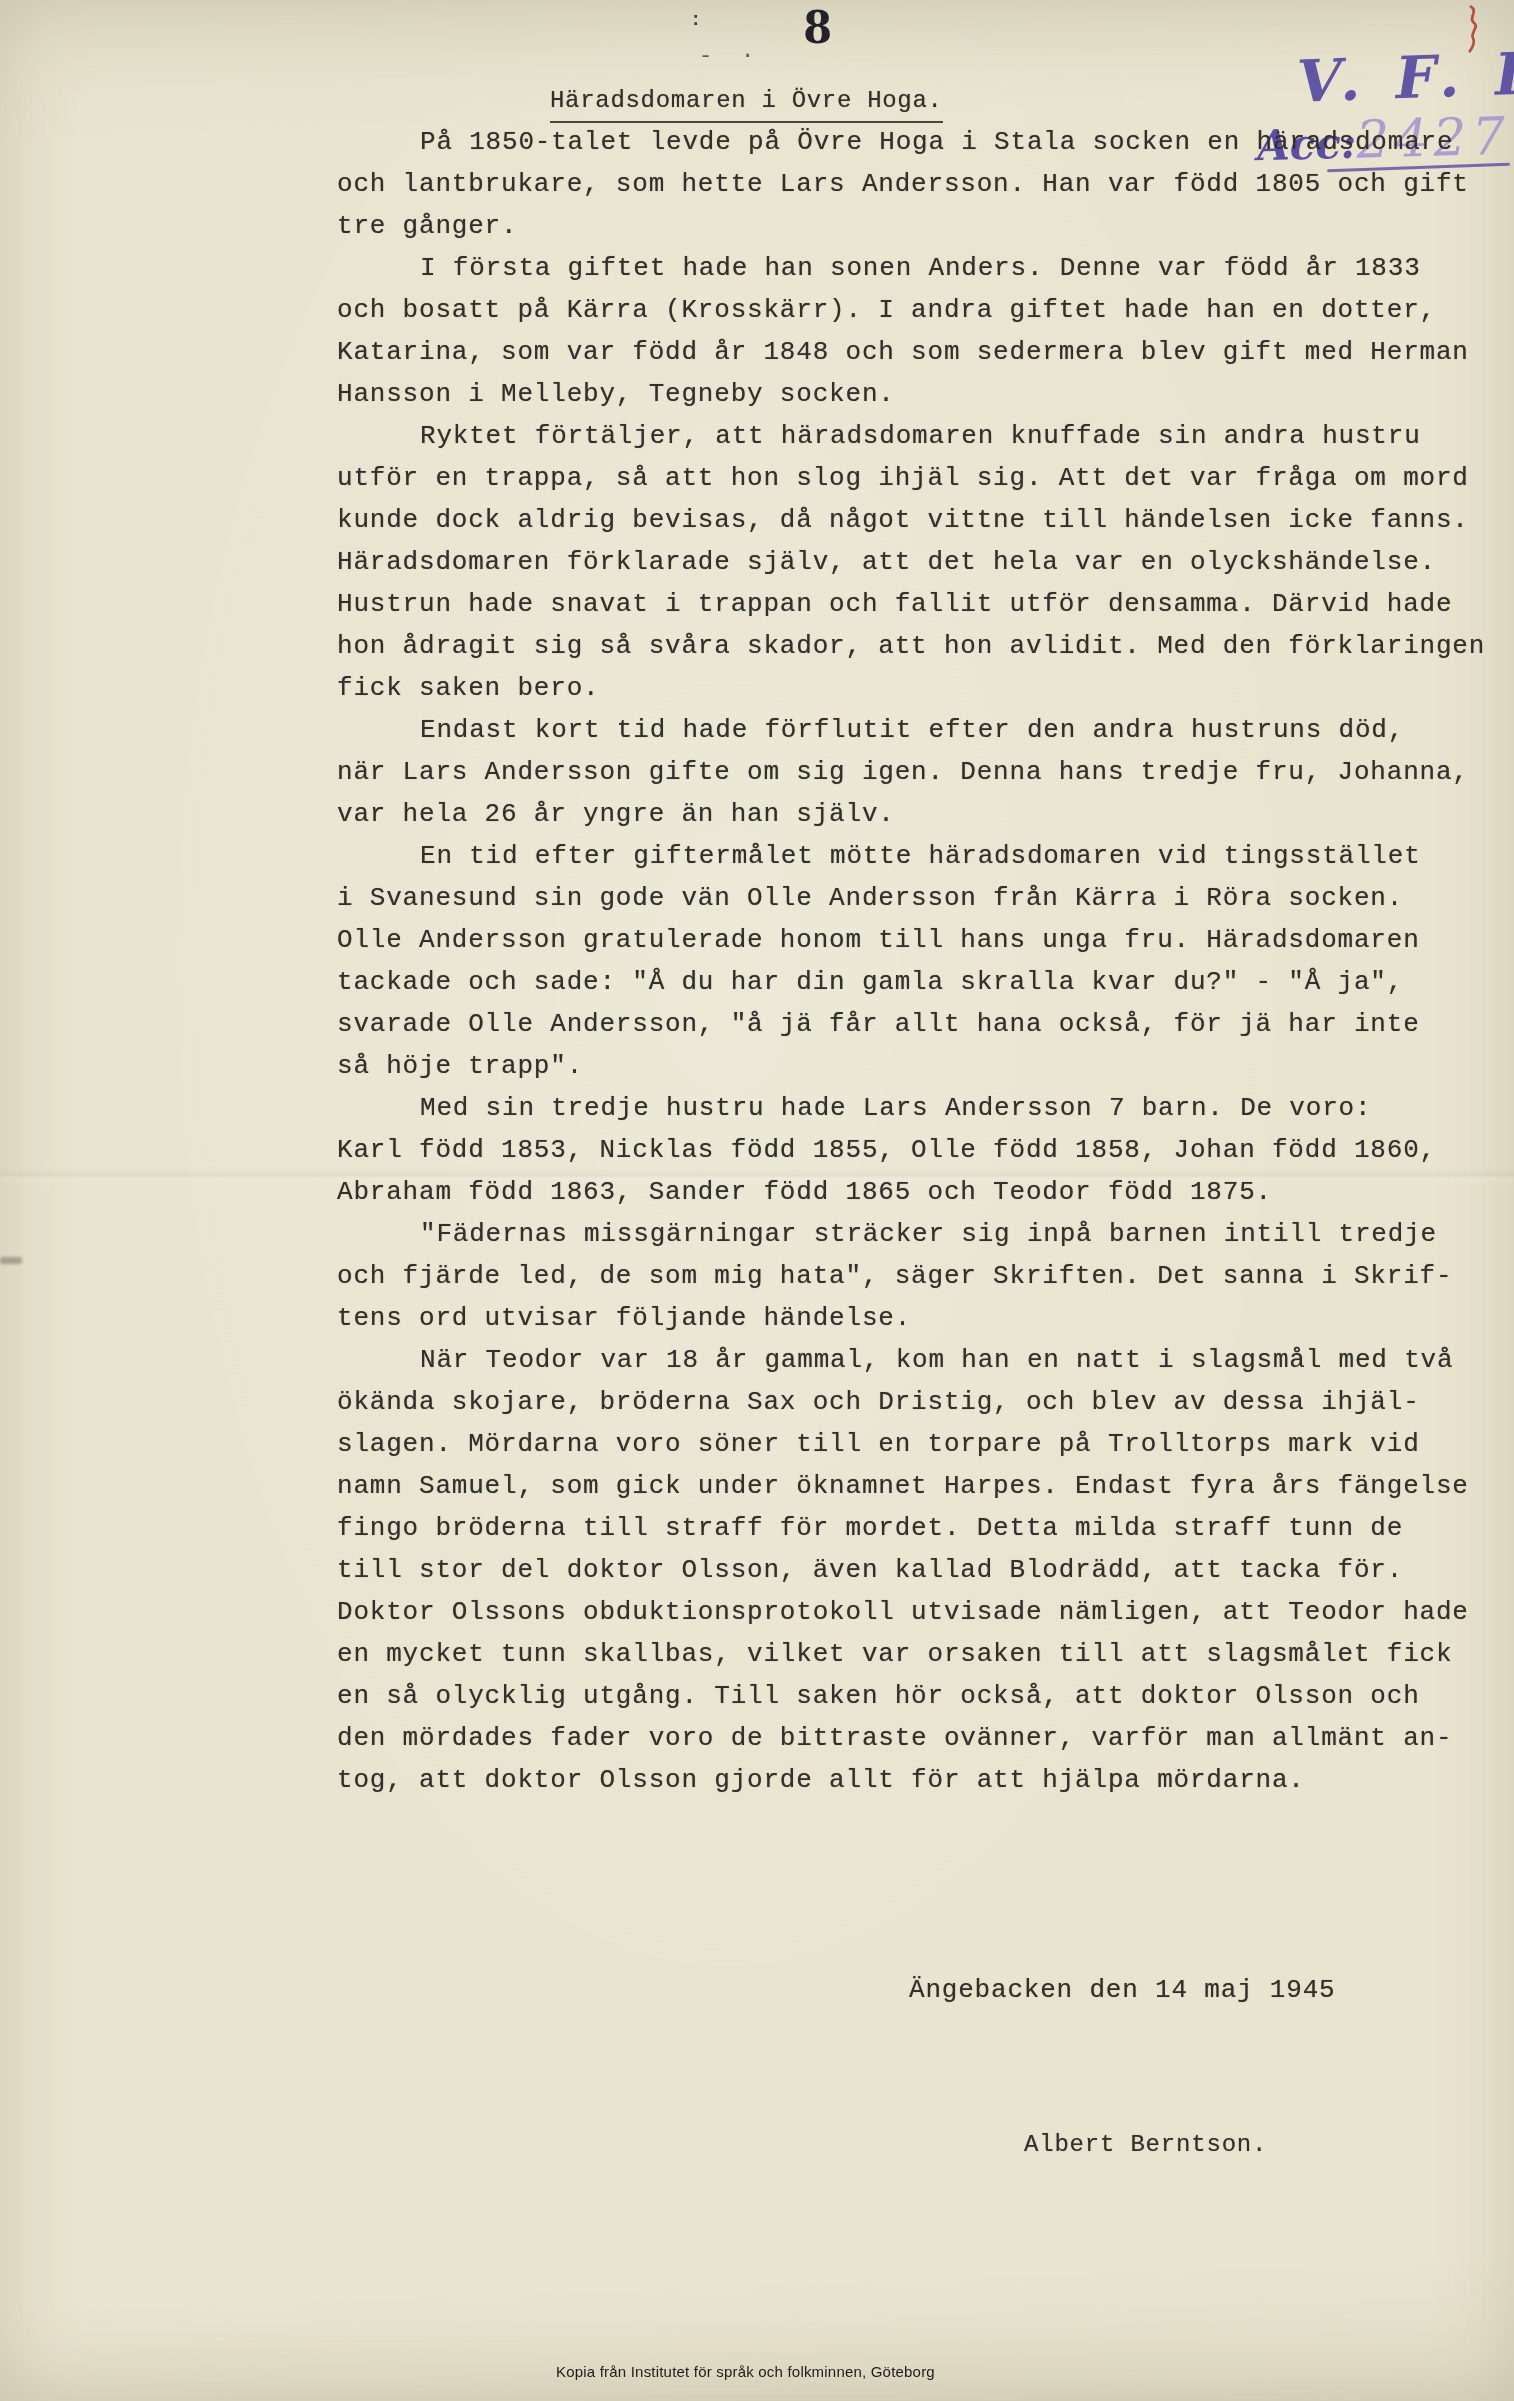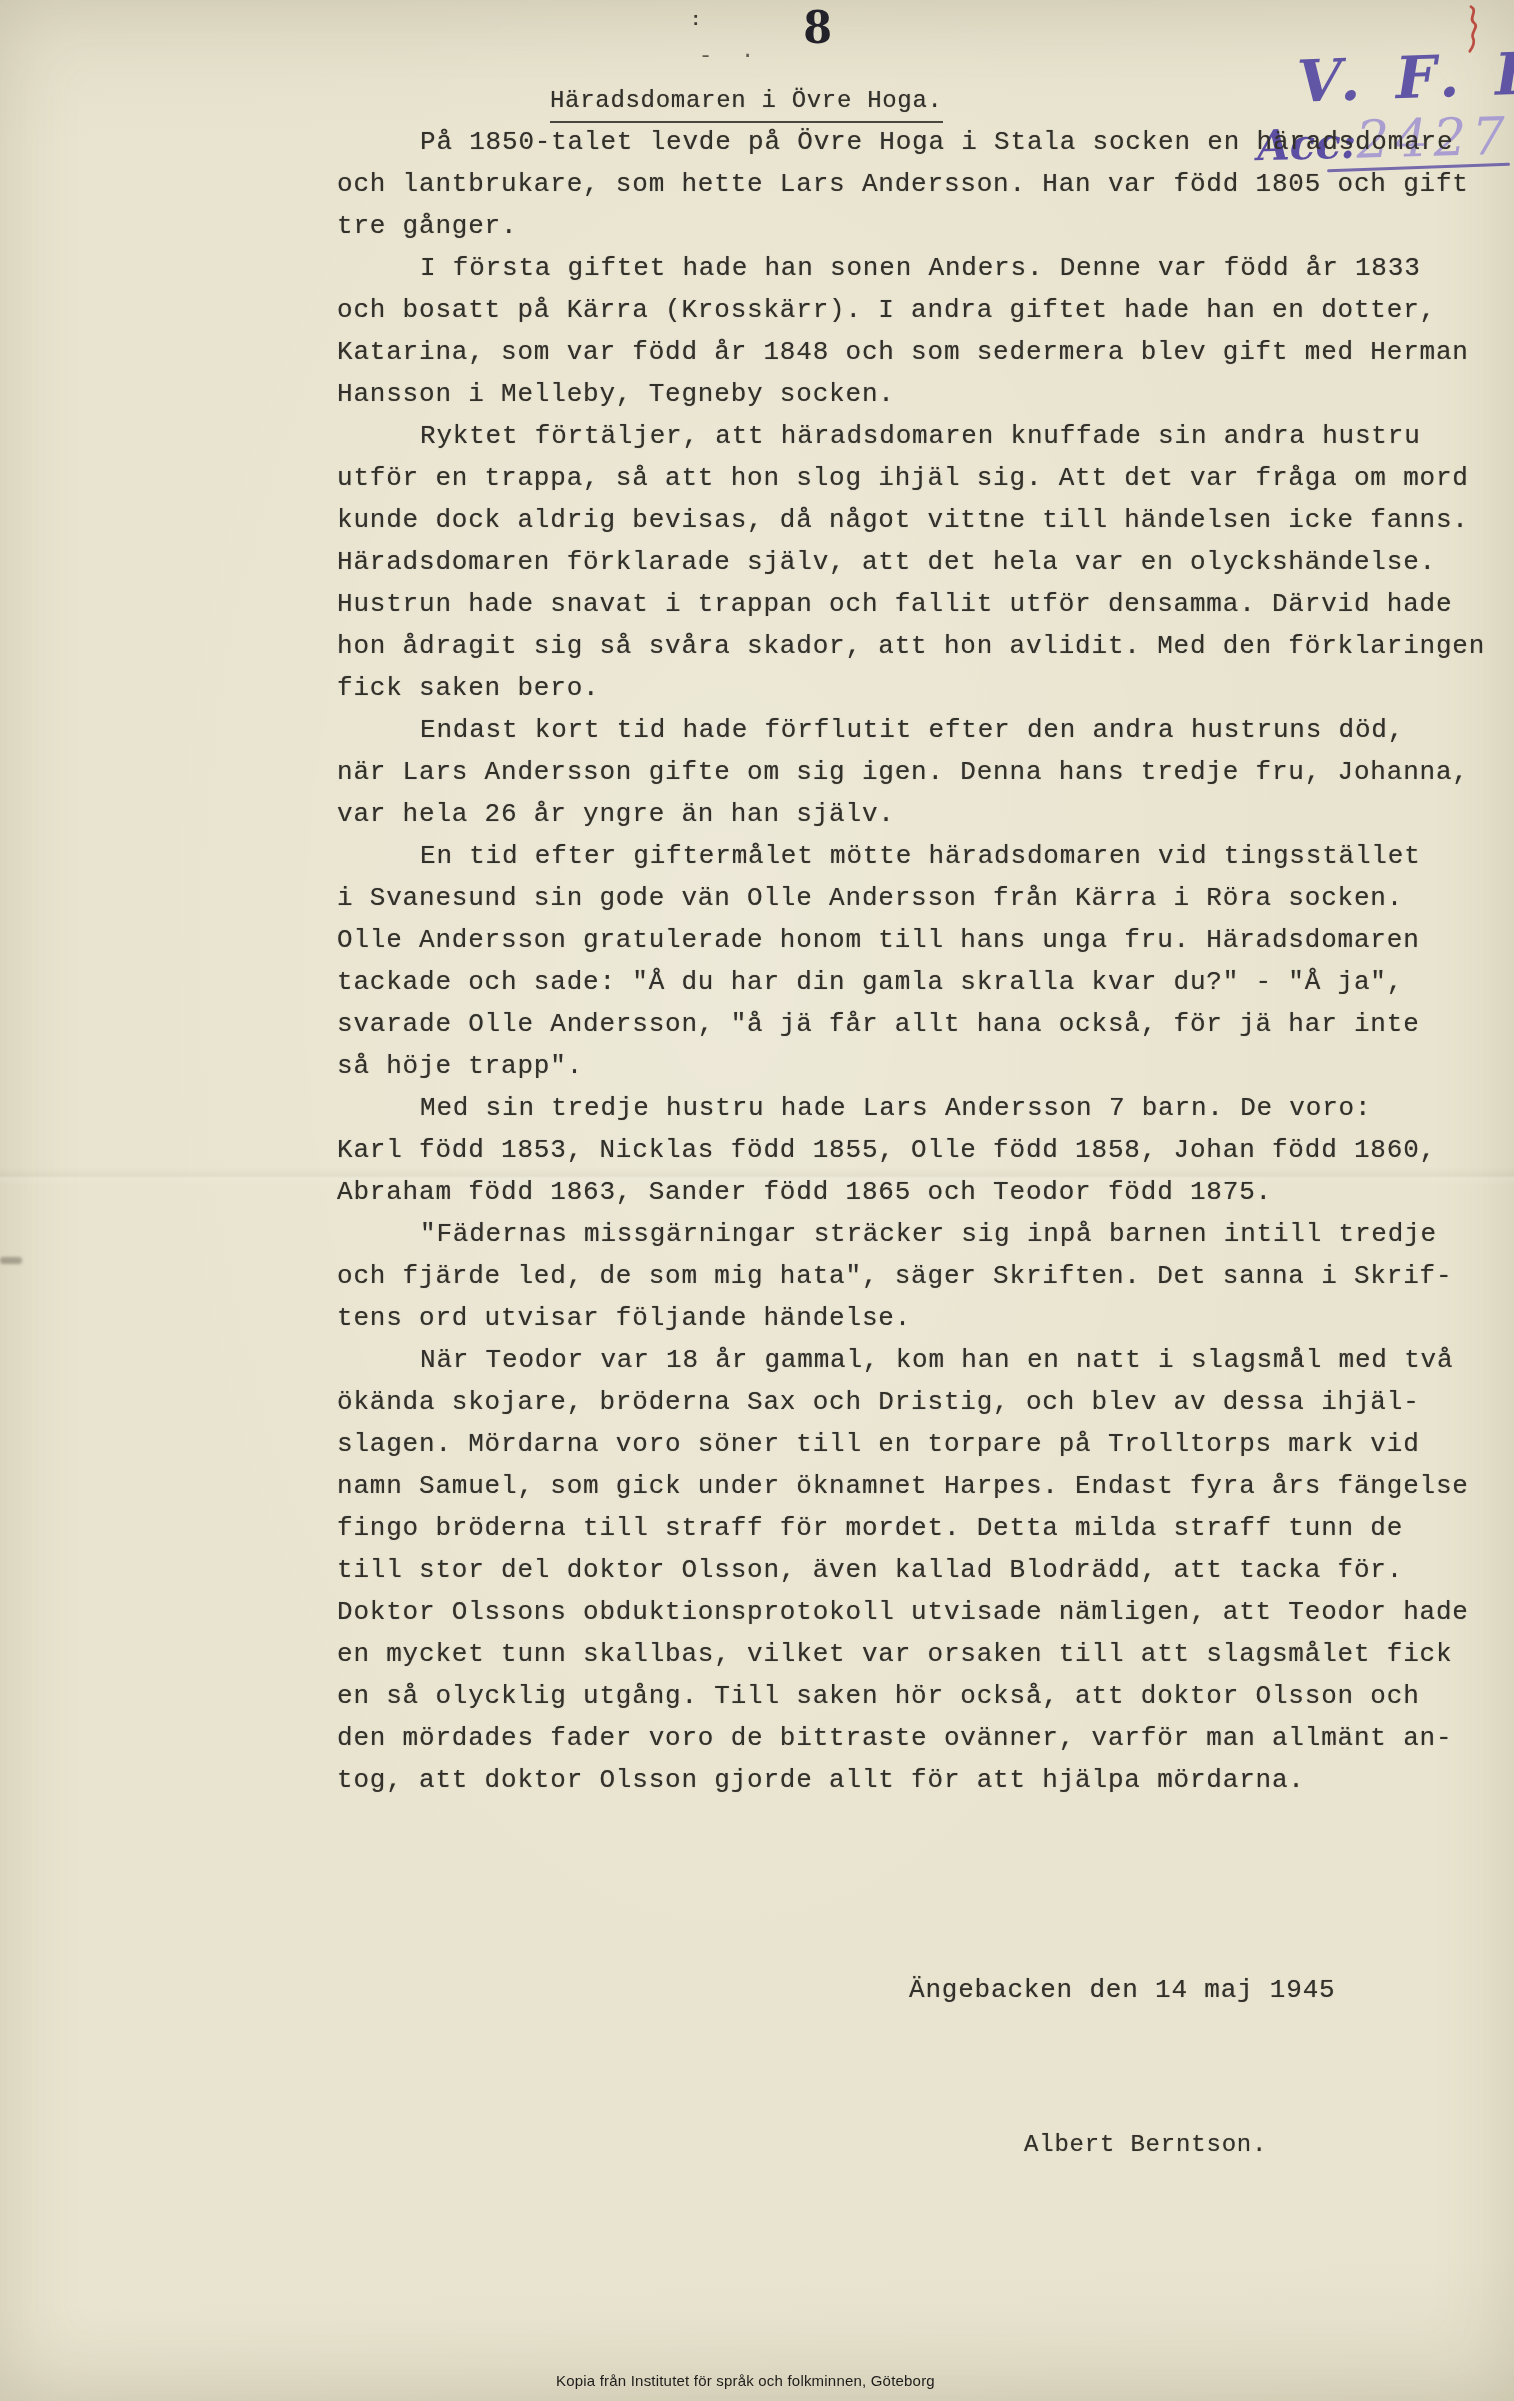--- a/index.html
+++ b/index.html
@@ -61,21 +61,21 @@
     text-shadow:0 0 0.9px rgba(45,42,38,.5);white-space:nowrap;
   }
   .sig-name{
     position:absolute;left:1024px;top:2131px;
     font-size:24px;letter-spacing:0.8px;color:var(--ink,#32302a);
     text-shadow:0 0 0.9px rgba(45,42,38,.5);white-space:nowrap;
   }
   .footer{
     position:absolute;left:556px;top:2363px;
     font-family:"Liberation Sans",sans-serif;
-    font-size:15px;color:#1d1c1a;letter-spacing:0.2px;white-space:nowrap;margin-top:9px;
+    font-size:15px;color:#1d1c1a;letter-spacing:0.2px;white-space:nowrap;
   }
   
   .hand-initials{
     position:absolute;left:1297px;top:43px;
     font-family:"DejaVu Serif",serif;font-style:italic;font-weight:bold;
     font-size:58px;letter-spacing:7.8px;
     color:var(--hand,#4f42a0);opacity:.88;
     transform:rotate(-2deg);white-space:nowrap;
   }
   .hand-acc{

